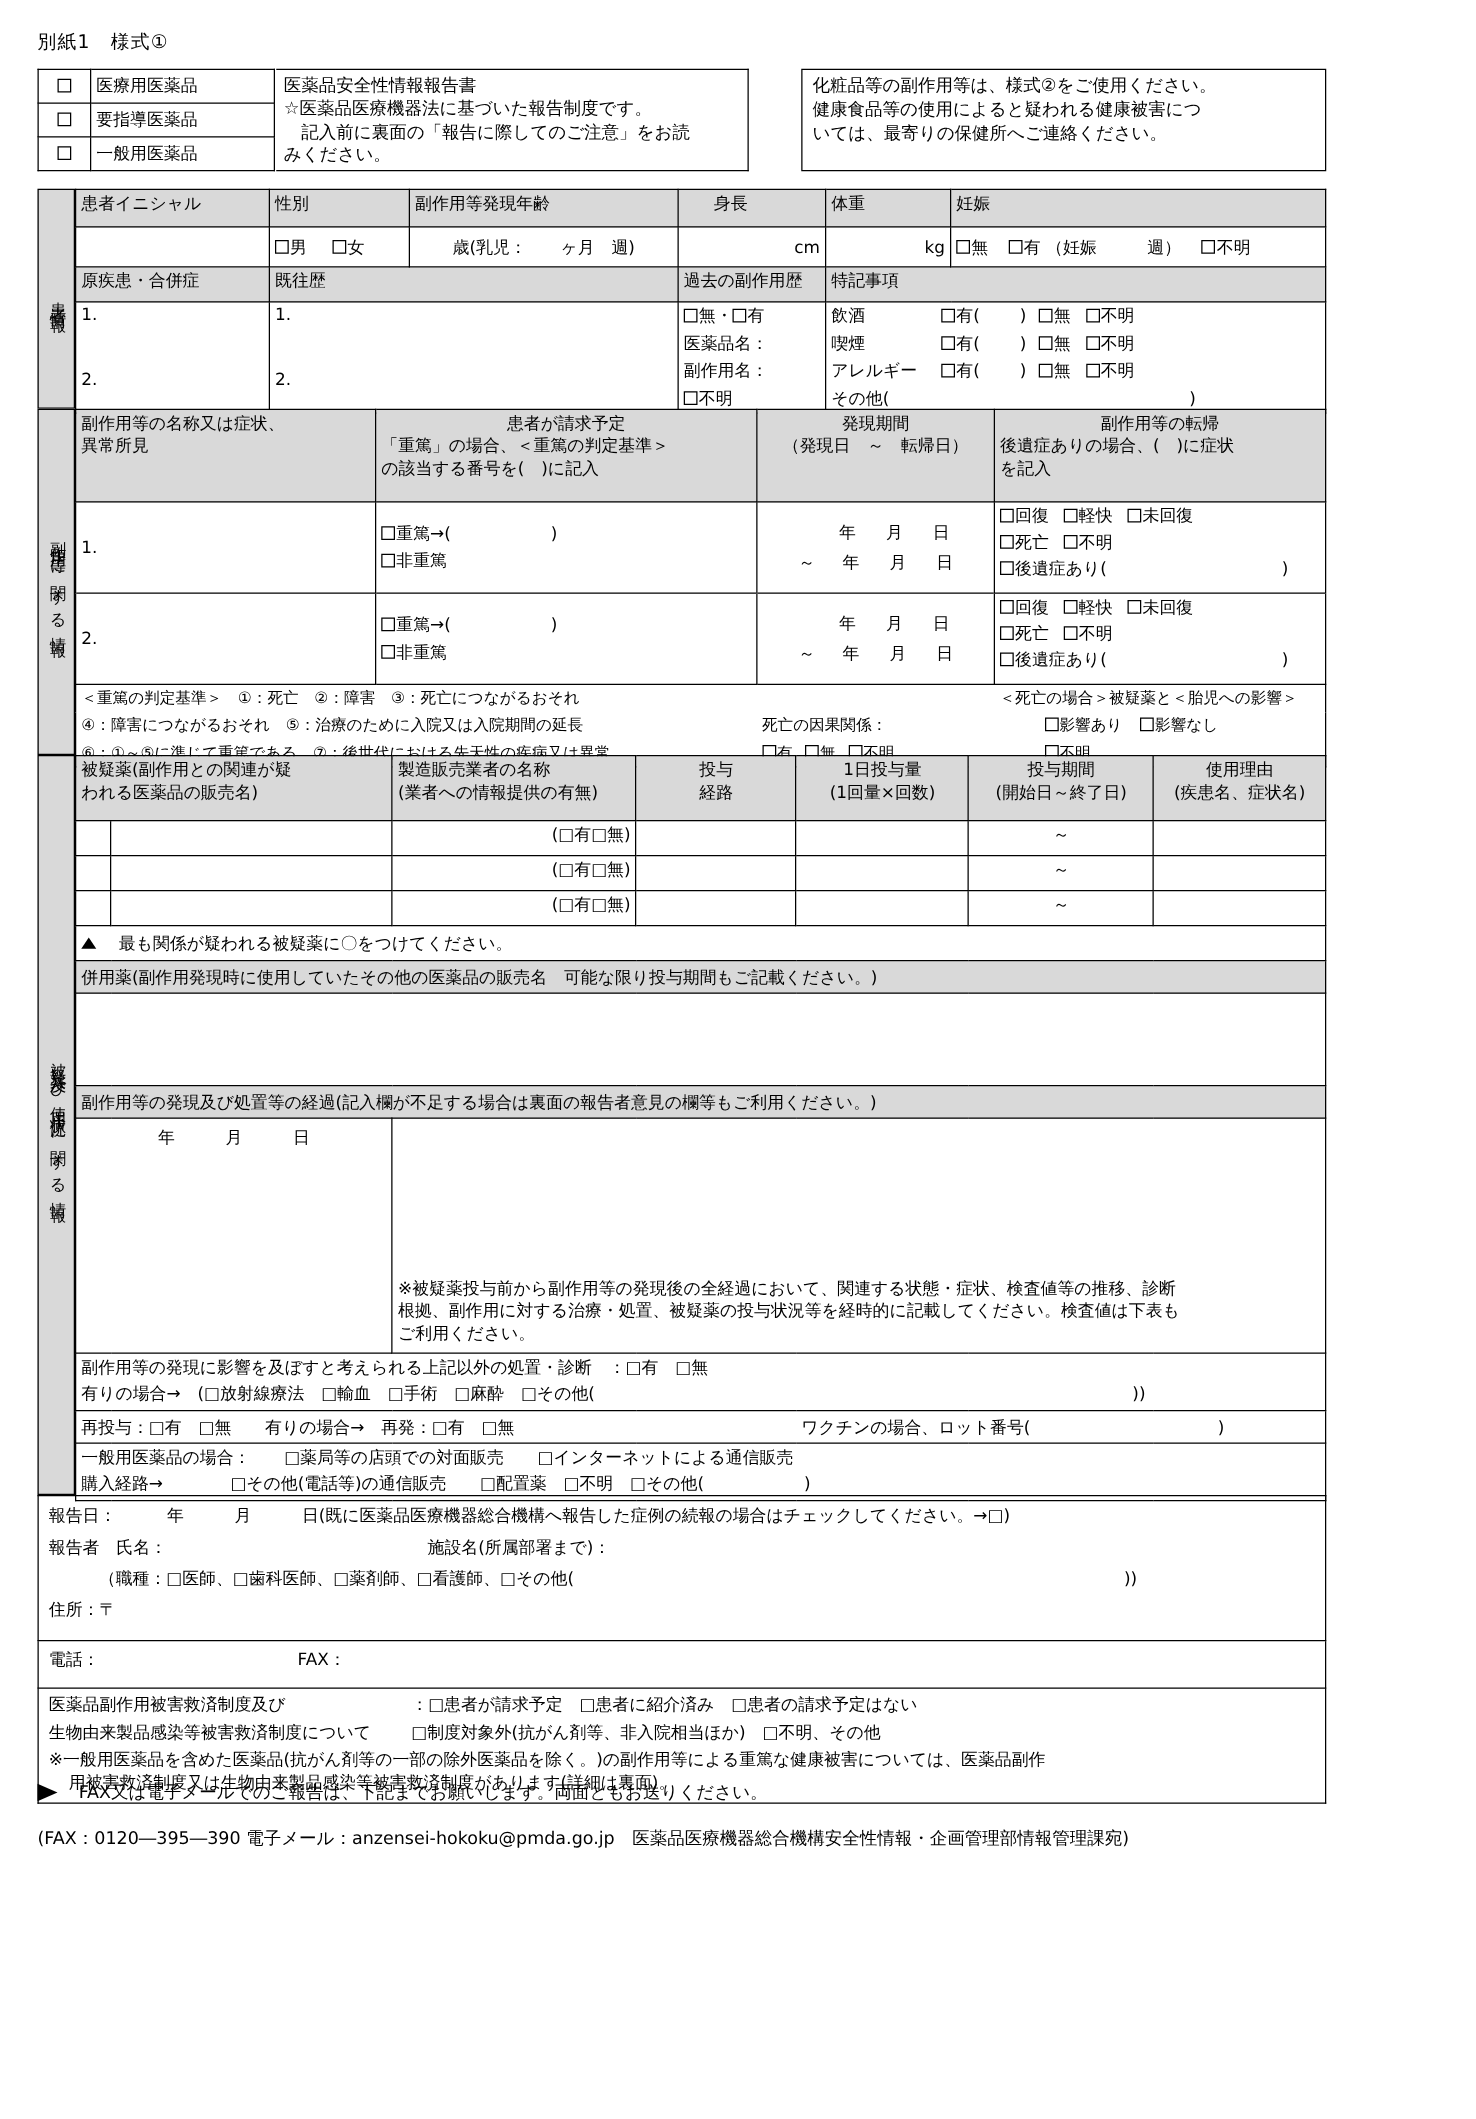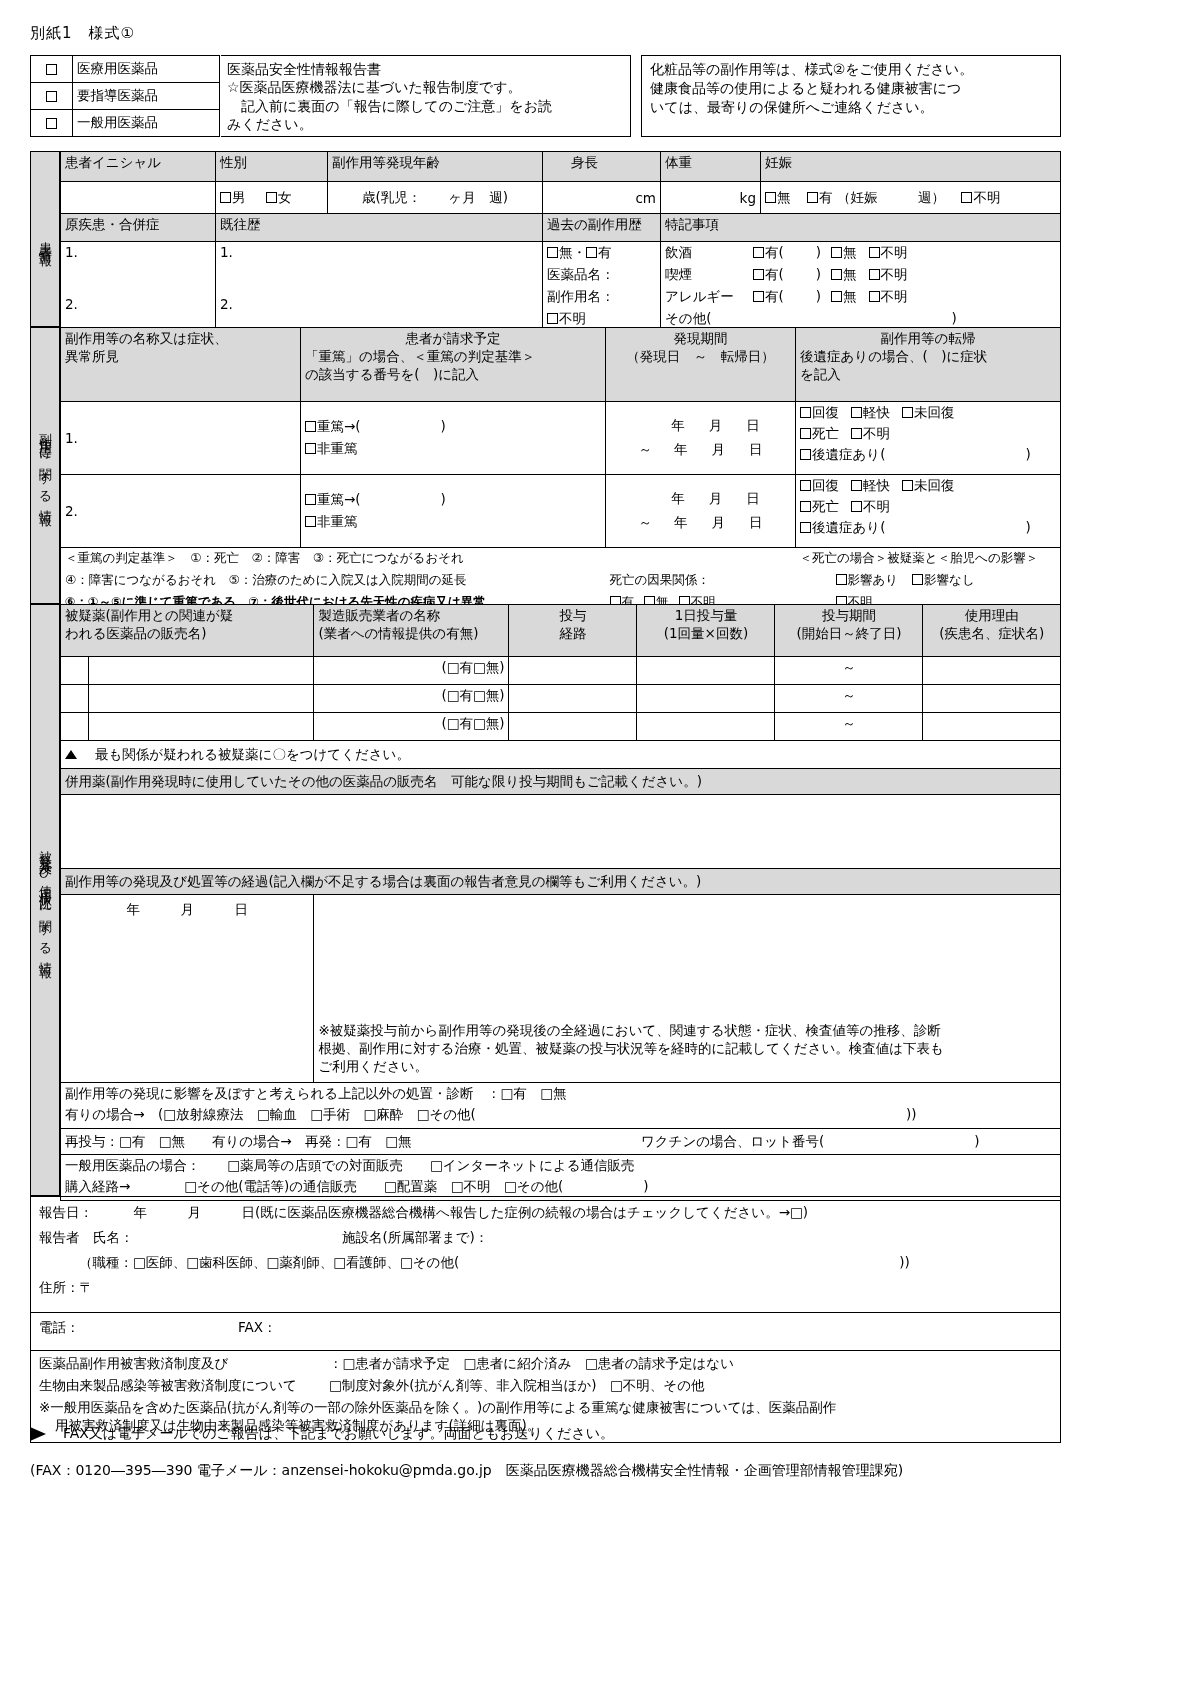--- a/index.html
+++ b/index.html
@@ -24,21 +24,21 @@
   table { border-collapse:collapse; }
   td, th { border:1px solid #000; padding:2px 4px; vertical-align:top; font-weight:normal; font-size:13.5px; }
 
   
   #doc-title { position:absolute; left:30px; top:24px; font-size:15px; letter-spacing:1px; }
 
   #typebox { position:absolute; left:30px; top:55px; width:190px; }
   #typebox td { height:27px; vertical-align:middle; }
   #typebox td.ck { width:42px; text-align:center; }
 
-  #reportTitle { position:absolute; left:221px; top:55px; width:410px; height:82px;
+  #reportTitle { position:absolute; left:221px; top:55px; width:378px; height:82px;
                  border:1px solid #000; border-left:none; padding:4px 6px; line-height:1.32; font-size:14px;}
   #cosmeticNote { position:absolute; left:641px; top:55px; width:420px; height:82px;
                   border:1px solid #000; padding:4px 8px; line-height:1.35; font-size:14px; }
 
   
   .section { position:absolute; left:30px; width:1031px; }
 
   .sidestrip { position:absolute; left:30px; width:30px; background:#d9d9d9; border:1px solid #000;
                writing-mode:vertical-rl; text-orientation:upright; text-align:center;
                display:flex; align-items:center; justify-content:center; letter-spacing:4px; font-size:13px;}
@@ -244,21 +244,21 @@
         </td>
       </tr>
       <tr>
         <td colspan="2" class="nb-b nb-t nb-r small" style="height:22px;">④：障害につながるおそれ　⑤：治療のために入院又は入院期間の延長</td>
         <td class="nb-b nb-t nb-l nb-r small nowrap">死亡の因果関係：</td>
         <td class="nb-b nb-t nb-l small nowrap">
           <span style="display:inline-block;width:36px"></span><span class="cb"></span><span>影響あり</span><span style="display:inline-block;width:14px"></span><span class="cb"></span><span>影響なし</span>
         </td>
       </tr>
       <tr>
-        <td colspan="2" class="nb-t nb-r small" style="height:22px;font-weight:bold;">⑥：①～⑤に準じて重篤である　⑦：後世代における先天性の疾病又は異常</td>
+        <td colspan="2" class="nb-t nb-r small" style="height:22px;">⑥：①～⑤に準じて重篤である　⑦：後世代における先天性の疾病又は異常</td>
         <td class="nb-t nb-l nb-r small nowrap">
           <span class="cb"></span><span>有</span><span style="display:inline-block;width:10px"></span><span class="cb"></span><span>無</span><span style="display:inline-block;width:10px"></span><span class="cb"></span><span>不明</span>
         </td>
         <td class="nb-t nb-l small nowrap">
           <span style="display:inline-block;width:36px"></span><span class="cb"></span><span>不明</span>
         </td>
       </tr>
     </tbody>
       </table>
   </div>

